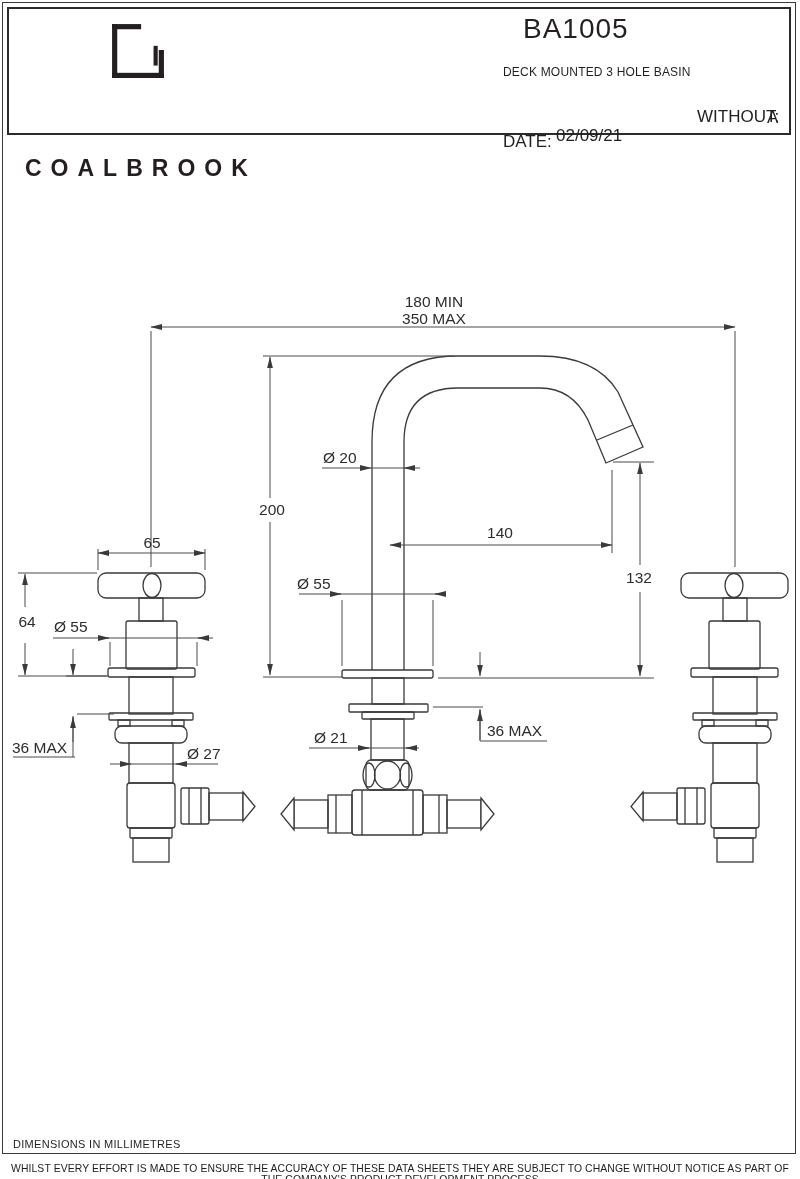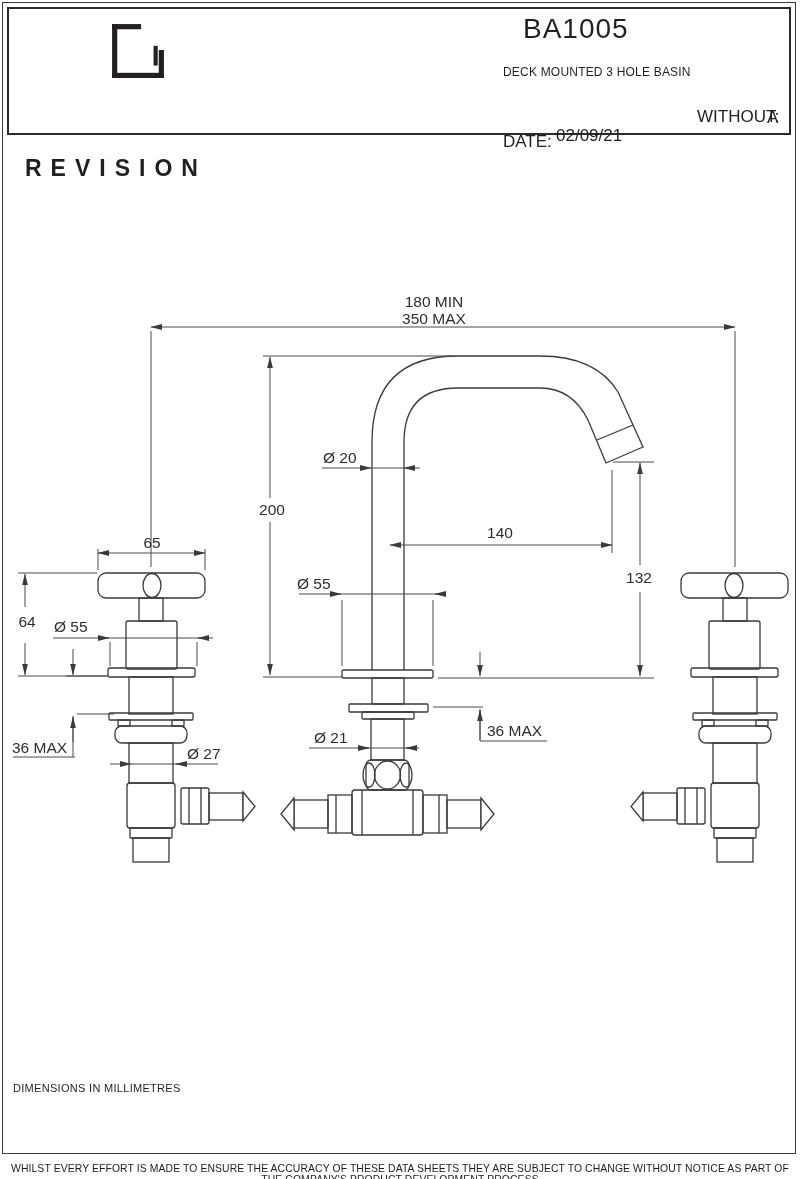--- a/index.html
+++ b/index.html
@@ -22,21 +22,21 @@
   }
   .code{position:absolute;left:514px;top:4px;font-size:28px;letter-spacing:1px;}
   .title{position:absolute;left:494px;top:50px;font-size:12px;line-height:27px;letter-spacing:0.2px;}
   .meta{position:absolute;left:0;top:98px;width:100%;font-size:17px;}
   .date-label{position:absolute;left:494px;top:0;margin-top:25px;}
   .date-value{position:absolute;left:547px;top:19px;}
   .rev-label{position:absolute;left:688px;top:0;}
   .rev-value{position:absolute;left:758px;top:1px;}
   .drawing-svg{position:absolute;left:0;top:0;z-index:1;}
   .units-note{
-    position:absolute;left:13px;top:1082px;font-size:11px;letter-spacing:0.3px;z-index:6;
+    position:absolute;left:13px;top:1138px;font-size:11px;letter-spacing:0.3px;z-index:6;
   }
   .disclaimer{
     position:absolute;left:0;top:1163px;width:100%;text-align:center;
     font-size:10.4px;letter-spacing:0.1px;z-index:6;color:#1d1d1d;
   }
   svg text{font-family:"Liberation Sans", sans-serif;font-size:15.5px;fill:#2d2d2d;}
   .geo{stroke:#3a3a3a;stroke-width:1.3;fill:none;}
   .geo-f{stroke:#3a3a3a;stroke-width:1.3;fill:#fff;}
   .dim{stroke:#4a4a4a;stroke-width:1;fill:none;}
 </style>
@@ -48,21 +48,21 @@
 <div class="header-box">
   <svg class="logo" width="56" height="56" viewBox="0 0 54 54">
     <g fill="#231f20">
       <rect x="2" y="2" width="28" height="5"></rect>
       <rect x="2" y="2" width="5" height="52"></rect>
       <rect x="2" y="49" width="50" height="5"></rect>
       <rect x="47" y="27" width="5" height="27"></rect>
       <rect x="42" y="23" width="4" height="19"></rect>
     </g>
   </svg>
-  <div class="brand">REVISION</div>
+  <div class="brand">COALBROOK</div>
   <div class="code">BA1005</div>
   <div class="title">
     <div>DECK MOUNTED 3 HOLE BASIN</div>
   </div>
   <div class="meta">
     <span class="date-label">DATE:</span>
     <span class="date-value">02/09/21</span>
     <span class="rev-label">WITHOUT:</span>
     <span class="rev-value">A</span>
   </div>

